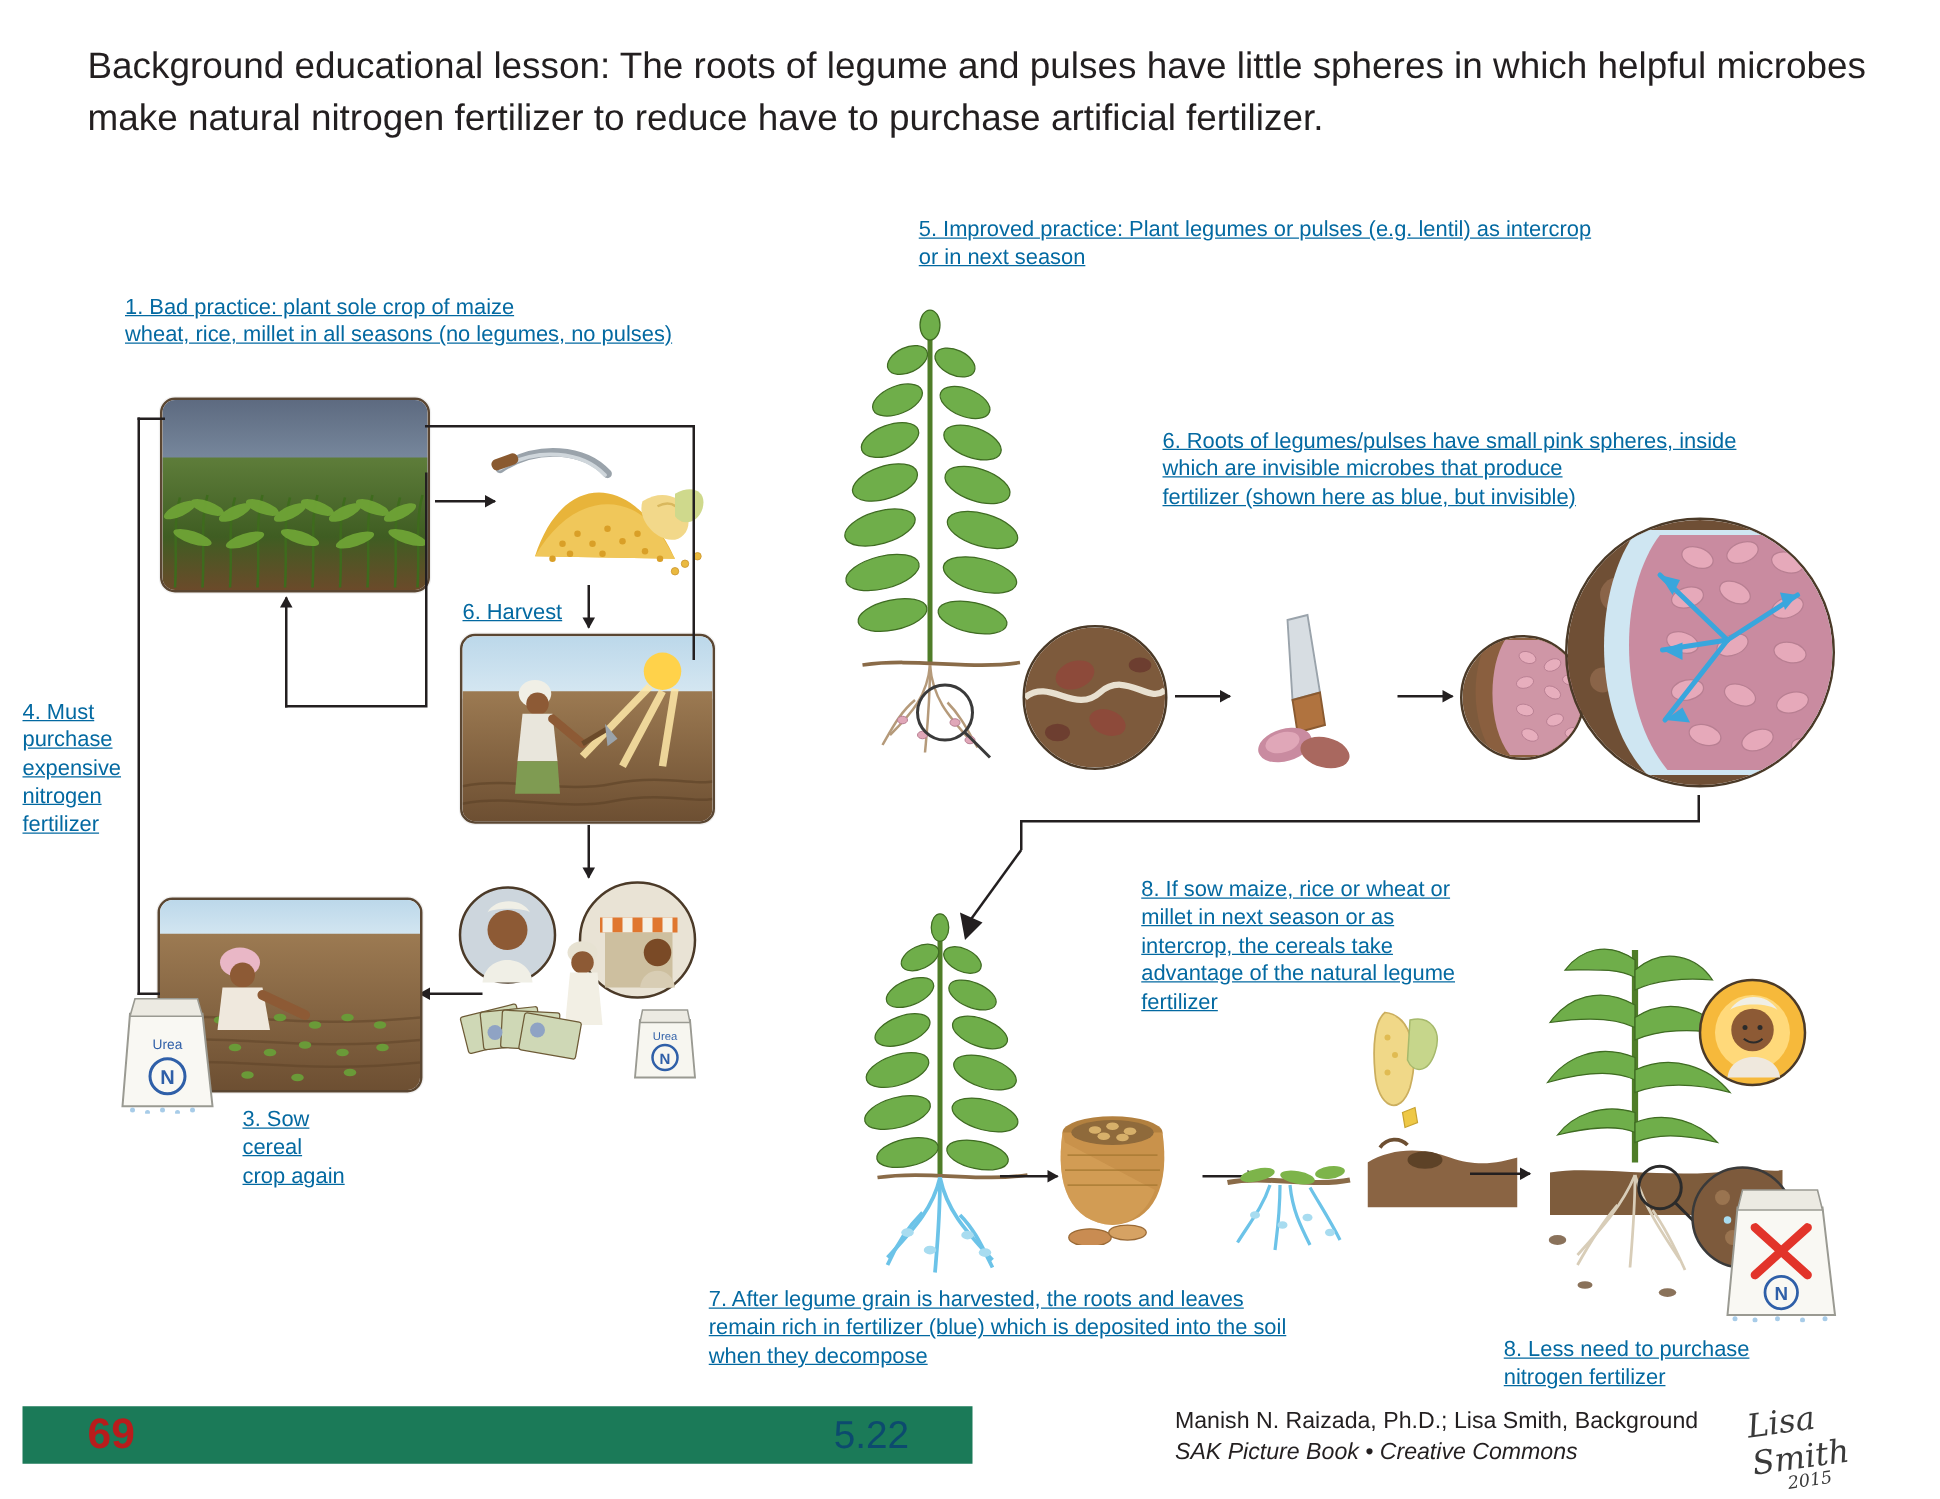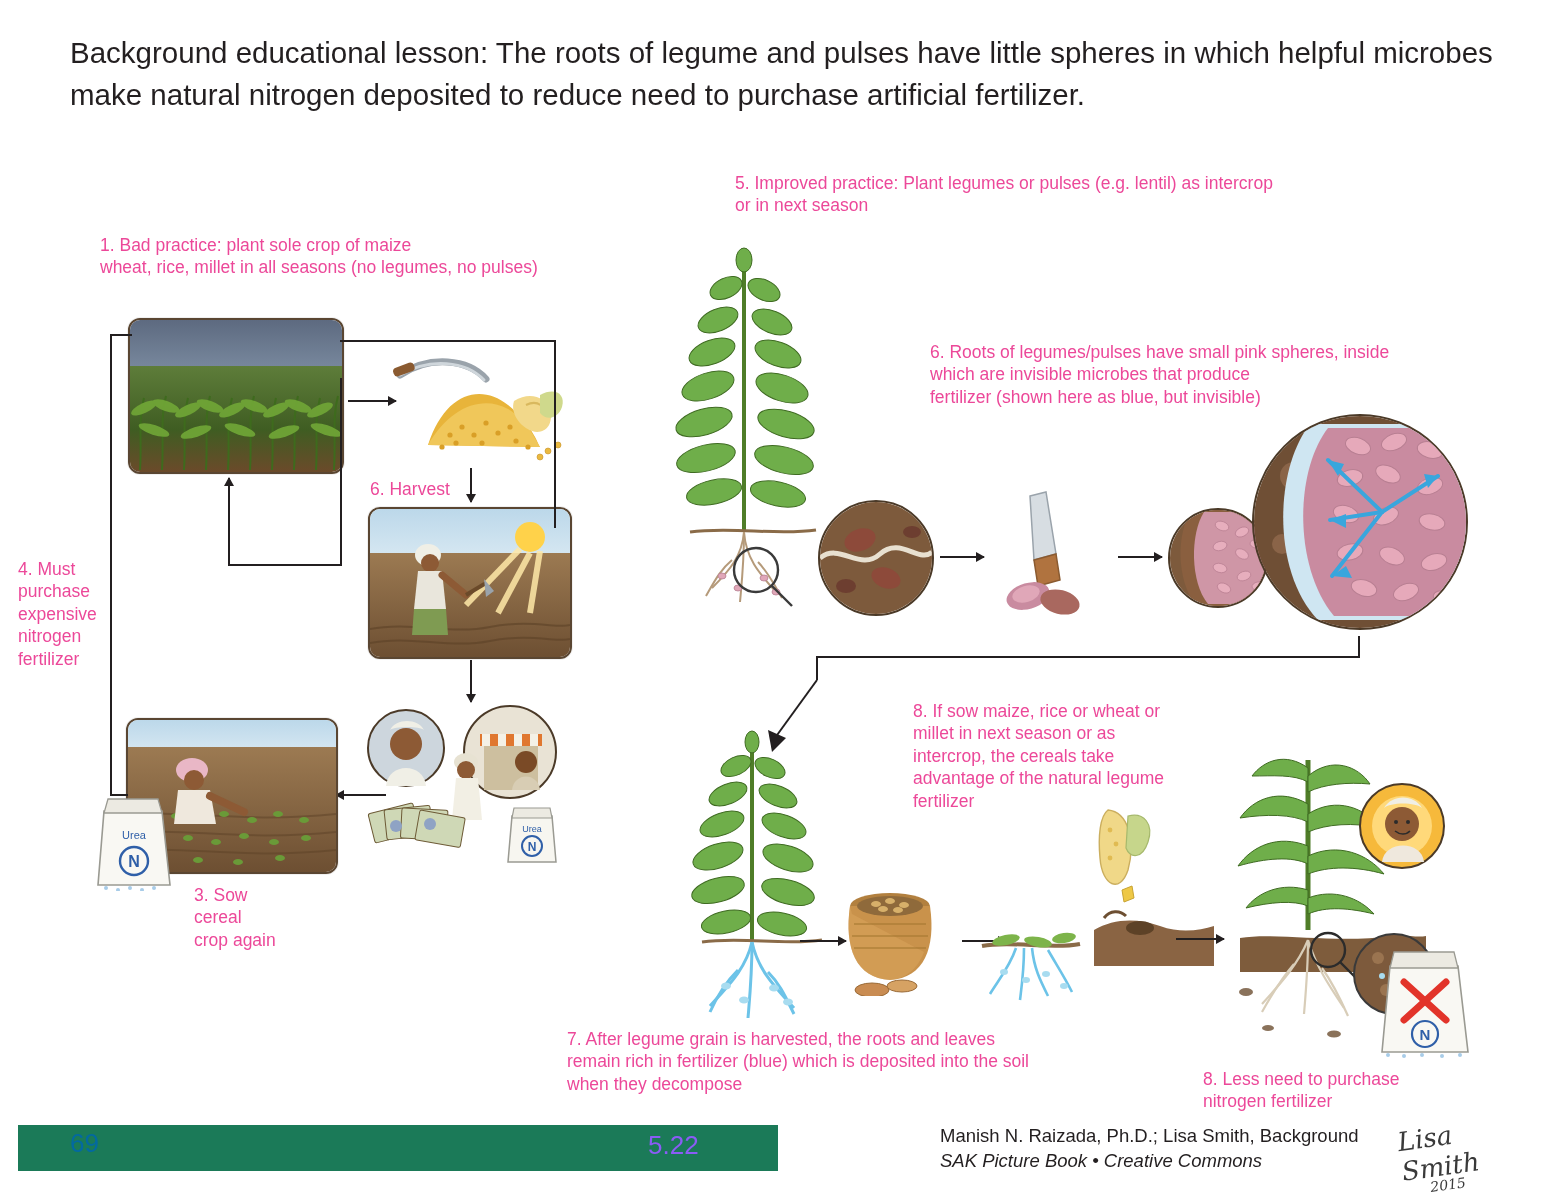--- a/index.html
+++ b/index.html
@@ -28,22 +28,23 @@
     font-size: 29.5px;
     line-height: 1.42;
     color: #231f20;
     font-weight: 400;
   }
   
   .cap {
     position: absolute;
     font-size: 17.5px;
     line-height: 1.28;
-    color: #ec4899;
+    color: #0369a1;
     white-space: pre-line;
+    text-decoration: underline;
   }
 
   
   #cap1 { left: 100px; top: 234px; width: 520px; }
   #cap2 { left: 370px; top: 478px; width: 160px; }
   #cap3 { left: 194px; top: 884px; width: 140px; }
   #cap4 { left: 18px;  top: 558px; width: 110px; }
   #cap5 { left: 735px; top: 172px; width: 640px; }
   #cap6 { left: 930px; top: 305px; width: 560px; margin-top: 36px; }
   #cap7 { left: 567px; top: 1028px; width: 620px; }
@@ -56,30 +57,30 @@
     left: 18px;
     top: 1125px;
     width: 760px;
     height: 46px;
     background: #1b7a58;
   }
   .footer-page {
     position: absolute;
     left: 70px;
     top: 1128px;
-    font-size: 26px;
-    color: #0369a1;
-    font-weight: 400;
+    font-size: 34px;
+    color: #b91c1c;
+    font-weight: 700;
   }
   .footer-sec {
     position: absolute;
-    left: 648px;
+    left: 667px;
     top: 1130px;
-    font-size: 26px;
-    color: #8b5cf6;
+    font-size: 31px;
+    color: #0c4a6e;
   }
   .credit {
     position: absolute;
     left: 940px;
     top: 1124px;
     width: 470px;
     font-size: 18.5px;
     line-height: 1.34;
     color: #231f20;
     text-align: left;
@@ -174,21 +175,21 @@
   .line { position:absolute; background:#231f20; }
 
   
   svg.overlay { position:absolute; left:0; top:0; pointer-events:none; }
 </style>
 </head>
 <body>
 
 <div class="page">
 
-  <div class="title">Background educational lesson: The roots of legume and pulses have little spheres in which helpful microbes make natural nitrogen deposited to reduce need to purchase artificial fertilizer.</div>
+  <div class="title">Background educational lesson: The roots of legume and pulses have little spheres in which helpful microbes make natural nitrogen fertilizer to reduce have to purchase artificial fertilizer.</div>
 
   <div class="cap" id="cap1">1. Bad practice: plant sole crop of maize
 wheat, rice, millet in all seasons (no legumes, no pulses)</div>
 
   <div class="photo" id="ph-maize">
     <div class="sky-dark"></div>
     <div class="field-rows"></div>
     <svg class="overlay" width="212" height="152" viewBox="0 0 212 152">
       <g stroke="#3e6b1d" stroke-width="2" fill="none">
         <path d="M10 150 C12 120 8 100 14 78"></path>

